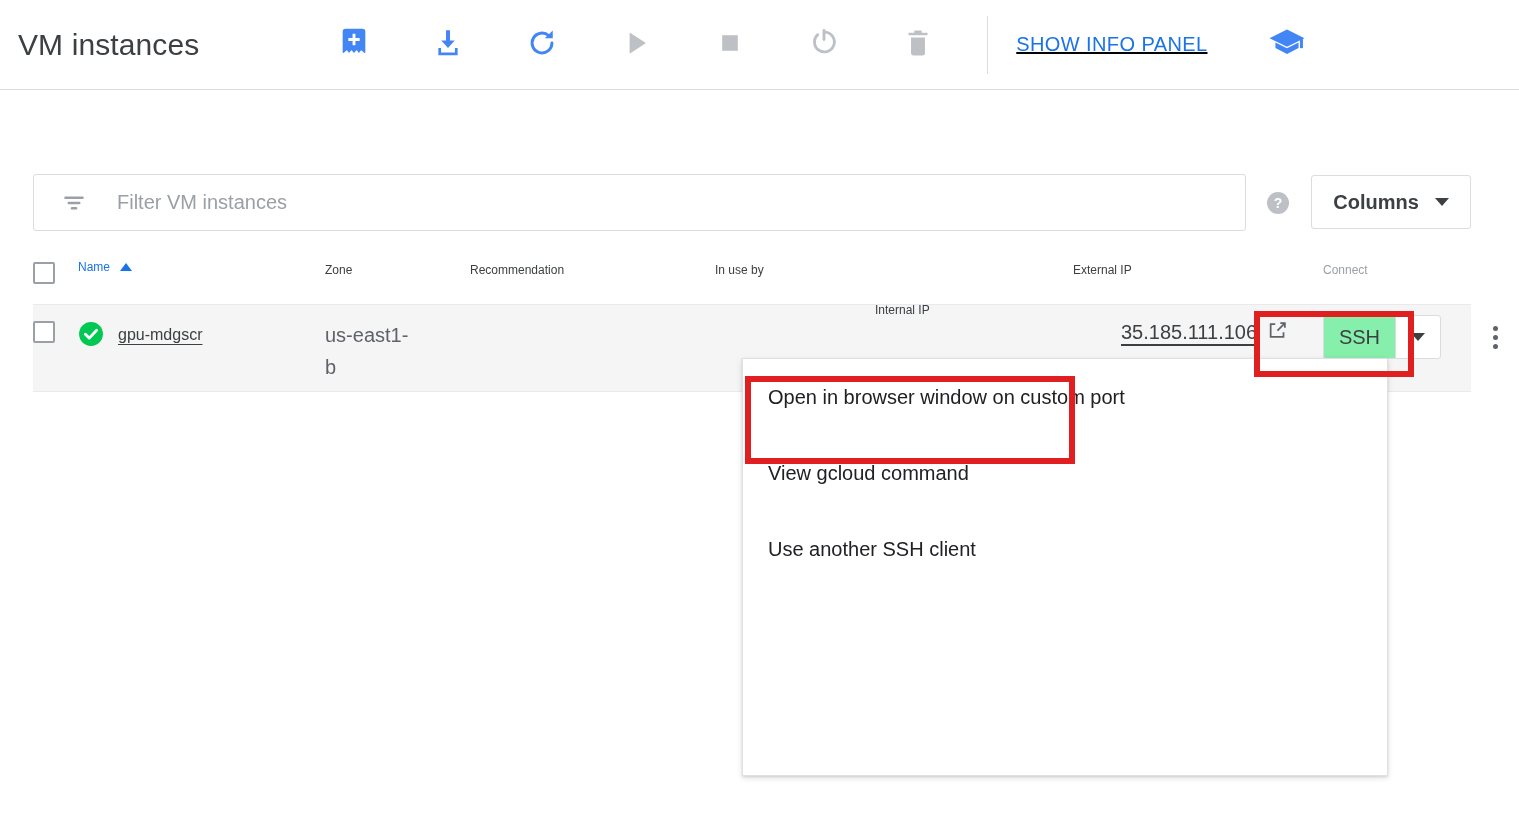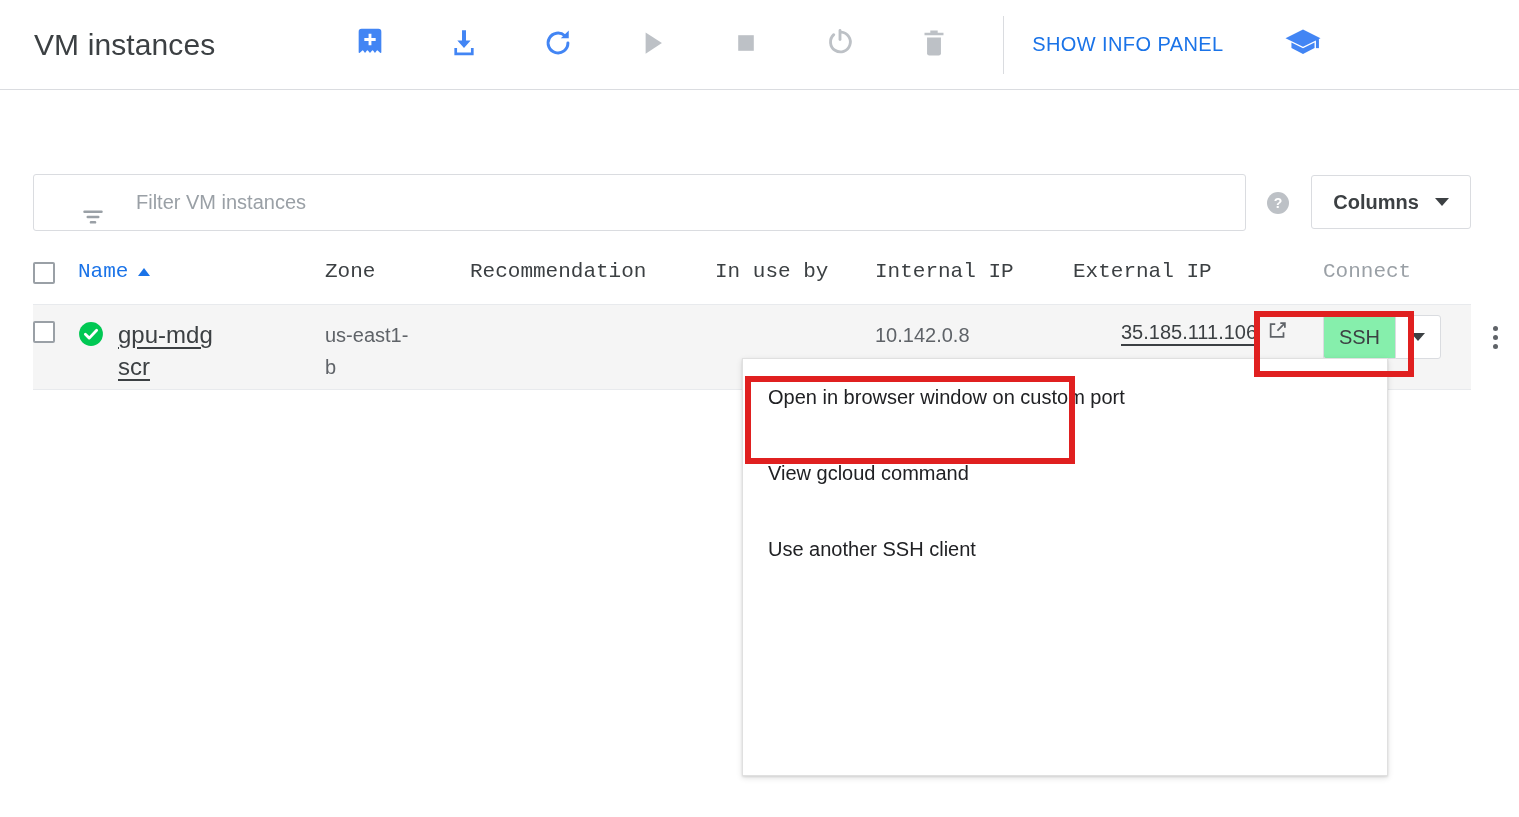--- a/index.html
+++ b/index.html
@@ -14,26 +14,26 @@
   }
   .page { position: relative; width: 1519px; height: 817px; background: #fff; }
 
   
   .topbar {
     position: absolute; left: 0; top: 0; width: 1519px; height: 90px;
     background: #fff; border-bottom: 1px solid #dadce0;
     display: flex; align-items: center;
   }
   .page-title {
-    margin-left: 34px;
+    margin-left: 18px;
     font-size: 30px; font-weight: 400; color: #3c4043;
     letter-spacing: .1px; white-space: nowrap;
   }
   .toolbar {
-    display: flex; align-items: center; margin-left: 108px; gap: 0px;
+    display: flex; align-items: center; margin-left: 108px; gap: 0px; text-decoration: underline;
   }
   .tb-btn {
     width: 94px; height: 58px;
     display: flex; align-items: center; justify-content: center;
     background: transparent; border: none; cursor: pointer; padding: 0;
   }
   .tb-btn.disabled { cursor: default; }
   .divider-v {
     width: 1px; height: 58px; background: #dadce0;
     margin-left: 22px; margin-right: 28px;
@@ -47,21 +47,21 @@
 
   
   .filter-row {
     position: absolute; left: 0; top: 174px; width: 1519px; height: 58px;
     display: flex; align-items: center;
   }
   .filter-box {
     position: absolute; left: 33px; top: 0;
     width: 1213px; height: 57px;
     border: 1px solid #dadce0; border-radius: 3px; background: #fff;
-    display: flex; align-items: flex-end; padding-left: 19px;
+    display: flex; align-items: center;
   }
   .filter-icon { margin-left: 27px; display: flex; align-items: center; }
   .filter-input {
     border: none; outline: none; background: transparent;
     margin-left: 28px; flex: 1; height: 100%;
     font-size: 20px; color: #3c4043; font-family: inherit;
   }
   .filter-input::placeholder { color: #9aa0a6; }
   .help-icon {
     position: absolute; left: 1266px; top: 17px;
@@ -90,41 +90,41 @@
   .trow {
     display: flex; align-items: flex-start;
     background: #f5f5f5; border-bottom: 1px solid #e8eaed;
     min-height: 85px; padding-top: 14px;
   }
   .c-check { width: 45px; flex: 0 0 45px; padding-top: 2px; }
   .c-name  { width: 247px; flex: 0 0 247px; display: flex; align-items: flex-start; }
   .c-zone  { width: 145px; flex: 0 0 145px; }
   .c-reco  { width: 245px; flex: 0 0 245px; }
   .c-inuse { width: 160px; flex: 0 0 160px; }
-  .c-intip { width: 198px; flex: 0 0 198px; }
+  .c-intip { width: 198px; flex: 0 0 198px; margin-top: 40px; }
   .c-extip { width: 250px; flex: 0 0 250px; }
   .c-conn  { width: 148px; flex: 0 0 148px; }
   .c-more  { width: 1px; flex: 1 1 auto; }
 
-  .th { font-size: 21px; color: #3c4043; font-weight: 400; white-space: nowrap; font-family: Liberation Mono, monospace; }
+  .th { font-size: 12px; color: #3c4043; font-weight: 400; white-space: nowrap; }
   .th.muted { color: #9aa0a6; }
   .th.sortable { color: #1a73e8; display: inline-flex; align-items: center; gap: 10px; cursor: pointer; }
   .caret-up-blue {
     width: 0; height: 0;
     border-left: 6px solid transparent; border-right: 6px solid transparent;
     border-bottom: 8px solid #1a73e8;
   }
 
   .cbox {
     width: 22px; height: 22px; border: 2px solid #9aa0a6;
     border-radius: 2px; background: #fff; cursor: pointer; display: block;
   }
   .status-dot { width: 26px; height: 26px; flex: 0 0 26px; margin-right: 14px; margin-top: 2px; }
   .vm-link {
-    font-size: 24px; color: #3c4043; text-decoration: underline;
+    font-size: 16px; color: #3c4043; text-decoration: underline;
     text-underline-offset: 4px; cursor: pointer; line-height: 32px;
     word-break: break-all; max-width: 96px;
   }
   .cell-text { font-size: 20px; color: #5f6368; line-height: 32px; }
   .cell-text.zone { max-width: 90px; }
   .cell-text.ip { color: #5f6368; }
   .ext-ip-wrap { display: inline-flex; align-items: center; gap: 10px; }
   .ext-ip {
     font-size: 20px; color: #3c4043; text-decoration: underline;
     text-underline-offset: 5px; cursor: pointer; margin-left: 48px;

